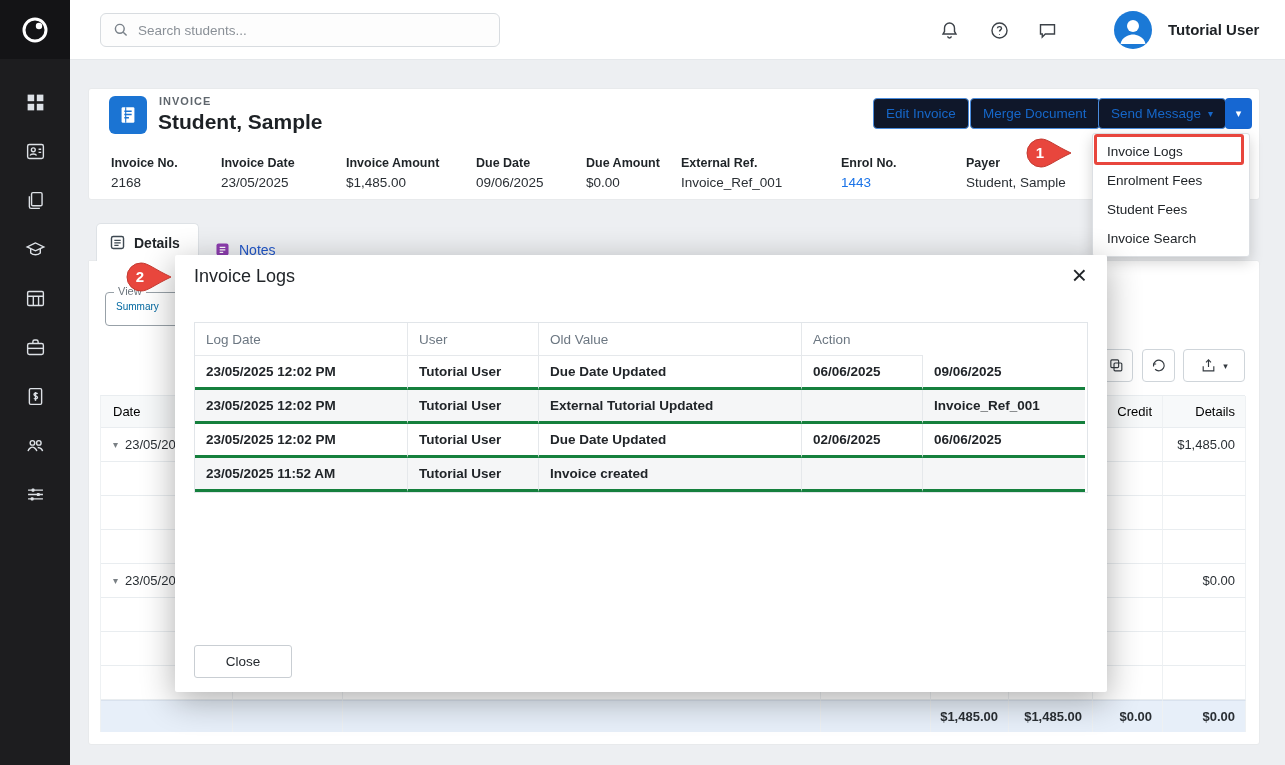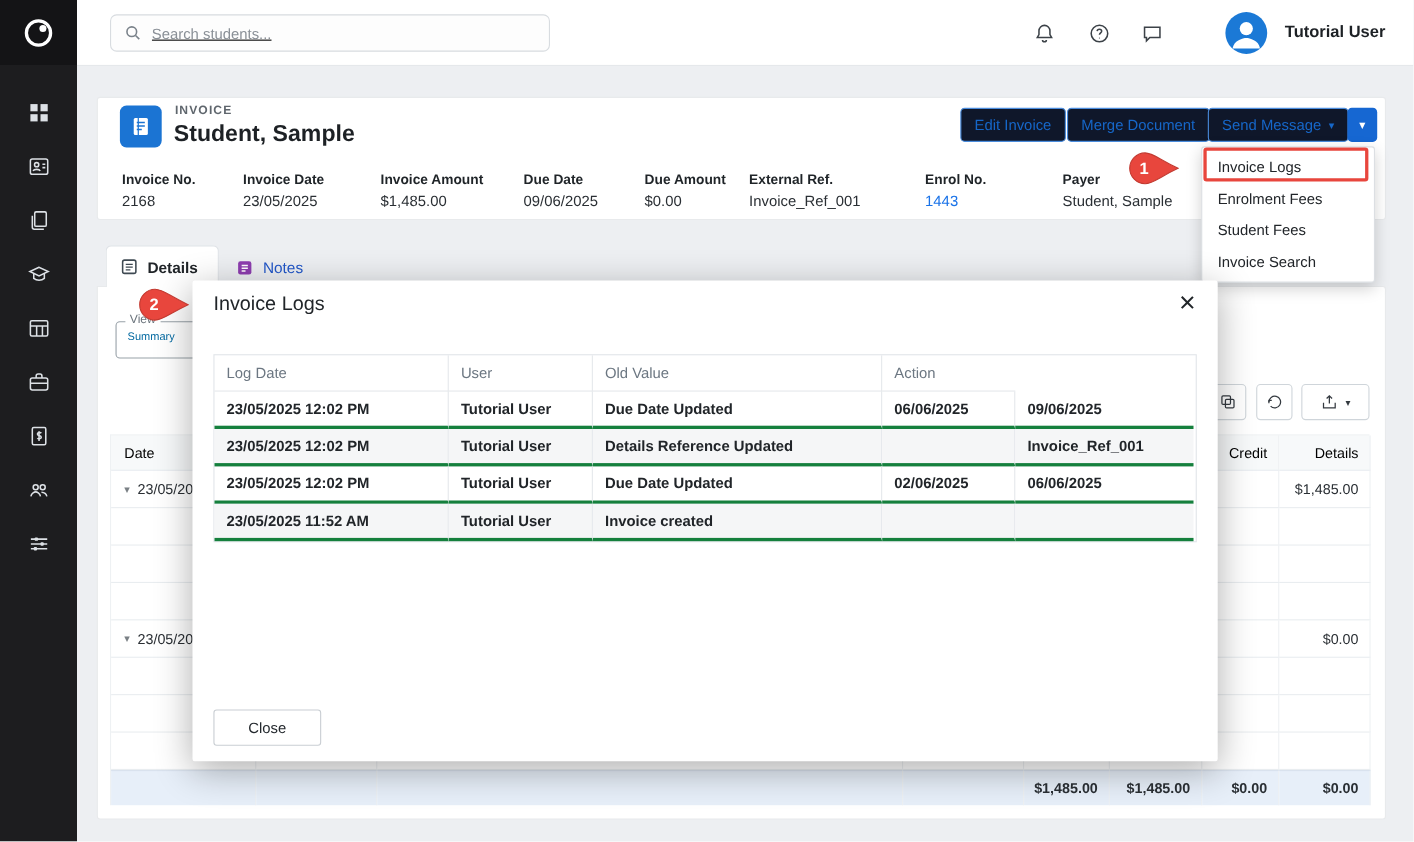--- a/index.html
+++ b/index.html
@@ -8,21 +8,21 @@
 
   
   #sidebar { position:absolute; left:0; top:0; width:70px; height:765px; background:#1d1d1f; z-index:6; }
   #logo { width:70px; height:59px; background:#141416; display:flex; align-items:center; justify-content:center; }
   .side-icons { position:absolute; top:80px; left:0; width:70px; }
   .side-icon { width:70px; height:49px; display:flex; align-items:center; justify-content:center; cursor:pointer; }
   .side-icon svg { width:21px; height:21px; stroke:#dde1e6; stroke-width:1.6; fill:none; }
 
   
   #topbar { position:absolute; left:70px; top:0; width:1215px; height:60px; background:#fff; border-bottom:1px solid #e5e8eb; z-index:5; }
-  #search-box { position:absolute; left:30px; top:13px; width:400px; height:34px; border:1px solid #d8dce0; border-radius:6px; background:#fdfdfd; display:flex; align-items:center; padding:0 12px;text-decoration:underline; }
+  #search-box { position:absolute; left:30px; top:13px; width:400px; height:34px; border:1px solid #d8dce0; border-radius:6px; background:#fdfdfd; display:flex; align-items:center; padding:0 12px; }
   #search-box svg { width:16px; height:16px; stroke:#7a828a; stroke-width:1.8; fill:none; margin-right:9px; }
   #search-input { border:none; outline:none; flex:1; font-size:13.5px; color:#333; background:transparent; }
   #search-input::placeholder { color:#8a9097; }
   .top-icon { position:absolute; top:17px; width:26px; height:26px; display:flex; align-items:center; justify-content:center; cursor:pointer; }
   .top-icon svg { width:21px; height:21px; stroke:#3c4248; stroke-width:1.6; fill:none; }
   #avatar { position:absolute; left:1044px; top:11px; width:38px; height:38px; border-radius:50%; background:#1b79d6; overflow:hidden; cursor:pointer; }
   #user-name { position:absolute; left:1098px; top:21px; font-size:15px; font-weight:bold; color:#1d2125; }
 
   
   #invoice-card { position:absolute; left:88px; top:88px; width:1172px; height:112px; background:#fff; border:1px solid #e8eaec; border-radius:3px; z-index:2; }
@@ -33,21 +33,21 @@
   .btn-caret { position:absolute; top:9px; width:27px; height:31px; background:#1667d2; border-radius:4px; color:#fff; font-size:11px; display:flex; align-items:center; justify-content:center; cursor:pointer; }
   .caret { font-size:10px; margin-left:7px; }
   .inv-field { position:absolute; top:67px; }
   .inv-field .f-label { font-size:12.5px; font-weight:bold; color:#1f2428; }
   .inv-field .f-value { font-size:13.5px; color:#2a2f34; margin-top:5px; }
   .f-link { color:#1a73e8 !important; cursor:pointer; }
 
   
   #tab-details { position:absolute; left:96px; top:223px; width:103px; height:38px; background:#fff; border:1px solid #dee2e6; border-bottom:none; border-radius:5px 5px 0 0; display:flex; align-items:center; padding-left:12px; z-index:3; cursor:pointer; }
   #tab-details .t-label { font-size:14px; font-weight:bold; color:#212529; margin-left:8px; }
-  #tab-notes { position:absolute; left:214px; top:228px; width:86px; height:30px; display:flex; align-items:center; z-index:3; cursor:pointer; }
+  #tab-notes { position:absolute; left:214px; top:228px; width:86px; height:30px; display:flex; align-items:flex-end; z-index:3; cursor:pointer; }
   #tab-notes .t-label { font-size:14px; color:#2156c8; margin-left:8px; }
 
   
   #panel { position:absolute; left:88px; top:260px; width:1172px; height:485px; background:#fff; border:1px solid #e8eaec; border-radius:0 3px 3px 3px; z-index:1; }
   #view-select { position:absolute; left:105px; top:292px; width:125px; height:34px; border:1px solid #98a1a8; border-radius:4px; background:#fff; z-index:2; cursor:pointer; }
   #view-label { position:absolute; left:8px; top:-8px; font-size:11px; color:#6c757d; background:#fff; padding:0 4px; }
   #view-value { position:absolute; left:10px; top:8px; font-size:10px; color:#0369a1; }
 
   
   .tool-btn { position:absolute; top:349px; height:33px; background:#fff; border:1px solid #cfd5da; border-radius:4px; display:flex; align-items:center; justify-content:center; z-index:2; cursor:pointer; }
@@ -435,21 +435,21 @@
     <div class="mt-row mt-r">
       <div>23/05/2025 12:02 PM</div>
         <div>Tutorial User</div>
         <div>Due Date Updated</div>
         <div>06/06/2025</div>
         <div>09/06/2025</div>
     </div>
     <div class="mt-row mt-r mt-alt">
       <div>23/05/2025 12:02 PM</div>
         <div>Tutorial User</div>
-        <div>Details Reference Updated</div>
+        <div>External Tutorial Updated</div>
         <div></div>
         <div>Invoice_Ref_001</div>
     </div>
     <div class="mt-row mt-r">
       <div>23/05/2025 12:02 PM</div>
         <div>Tutorial User</div>
         <div>Due Date Updated</div>
         <div>02/06/2025</div>
         <div>06/06/2025</div>
     </div>

